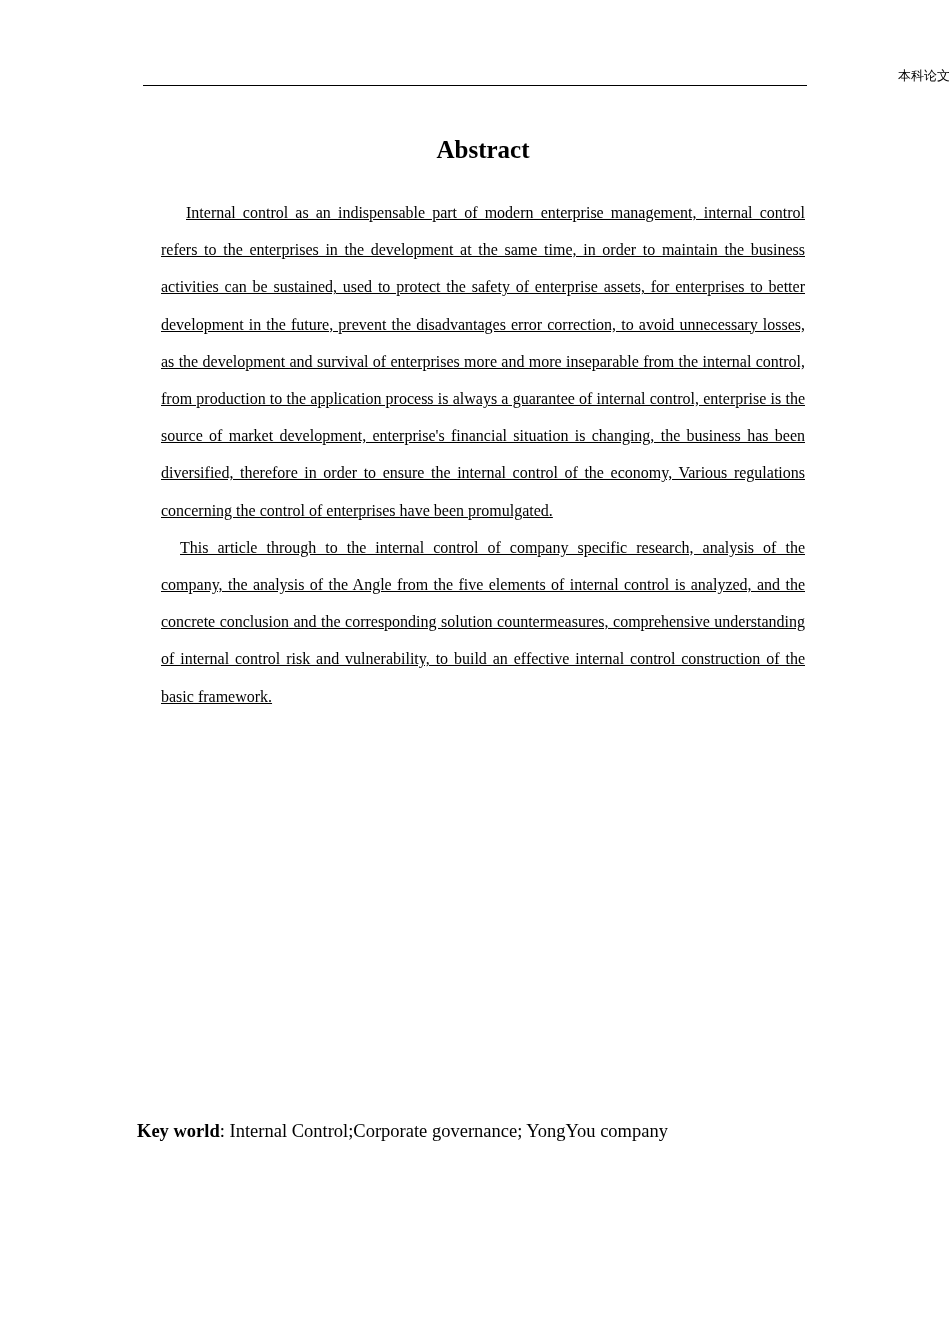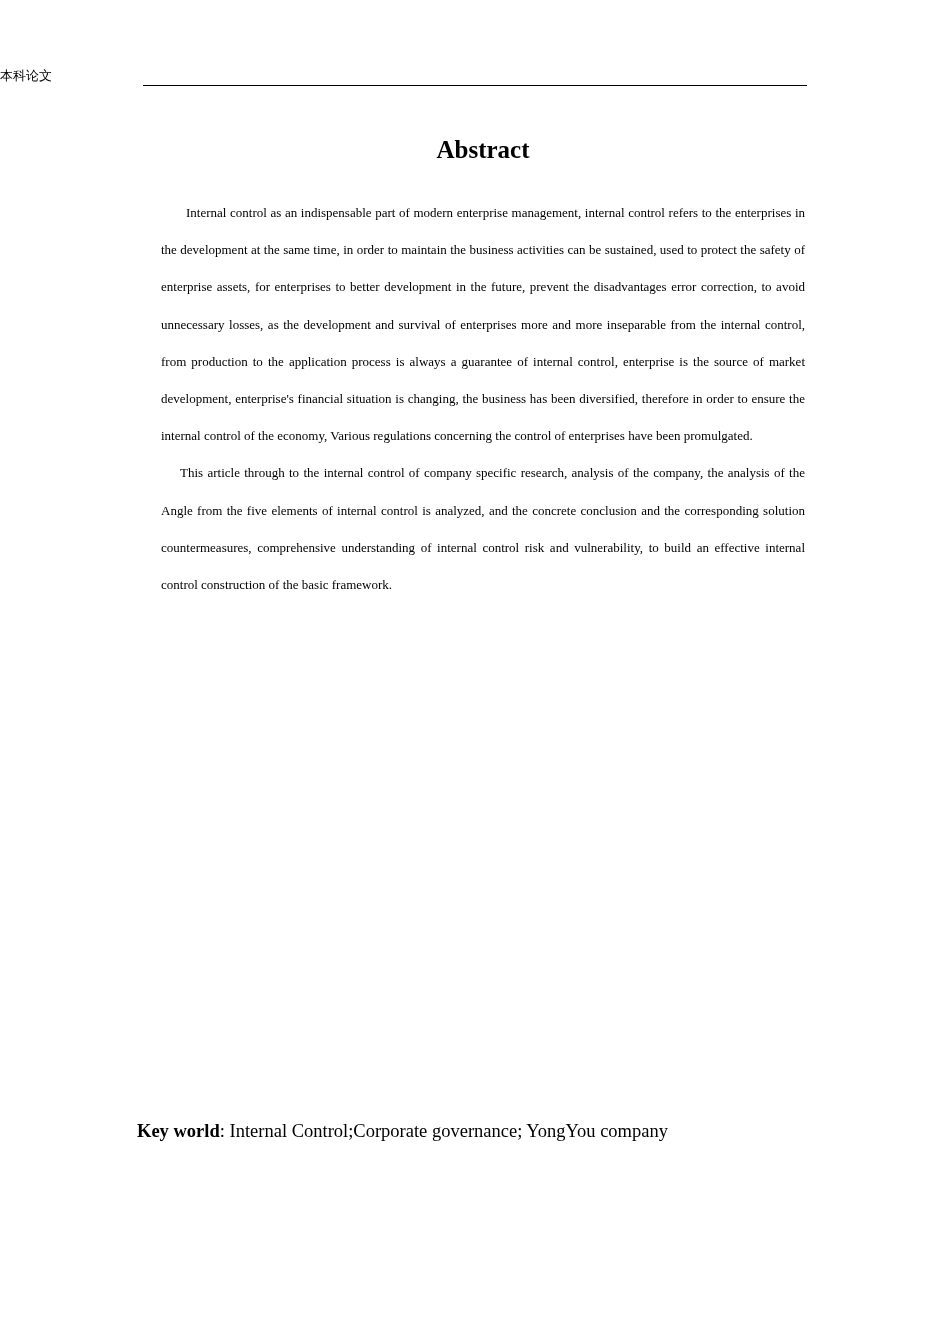--- a/index.html
+++ b/index.html
@@ -1,25 +1,25 @@
 <!DOCTYPE html>
 <html><head>
   <meta charset="utf-8">
   <style>
     html, body { margin: 0; padding: 0; background: #ffffff; }
     body { width: 950px; height: 1344px; position: relative; overflow: hidden;
            font-family: "Liberation Serif", serif; color: #000; }
-    .header-text { position: absolute; left: 0; width: 950px; top: 67px; text-align: left;
+    .header-text { position: absolute; left: 0; width: 950px; top: 67px; text-align: right;
                    font-size: 13px; line-height: 18px; font-family: "DejaVu Sans", sans-serif; }
     .header-rule { position: absolute; left: 143px; width: 664px; top: 85px; height: 0;
                    border-top: 1.5px solid #000; }
     .title { position: absolute; left: 0; width: 966px; top: 134px; text-align: center;
              font-size: 25px; font-weight: bold; line-height: 32px; }
     .body { position: absolute; left: 161px; width: 644px; top: 194px;
-            font-size: 13px; line-height: 37.2px; text-align: justify; }
+            font-size: 16px; line-height: 37.2px; text-align: justify; text-decoration: underline; }
     .body p { margin: 0; }
     .p1 { text-indent: 25px; }
     .p2 { text-indent: 19px; }
     .keywords { position: absolute; left: 137px; top: 1119px; font-size: 18.5px; line-height: 24px;
                 white-space: nowrap; }
     .keywords b { font-weight: bold; }
   </style>
 </head>
 <body>
 

